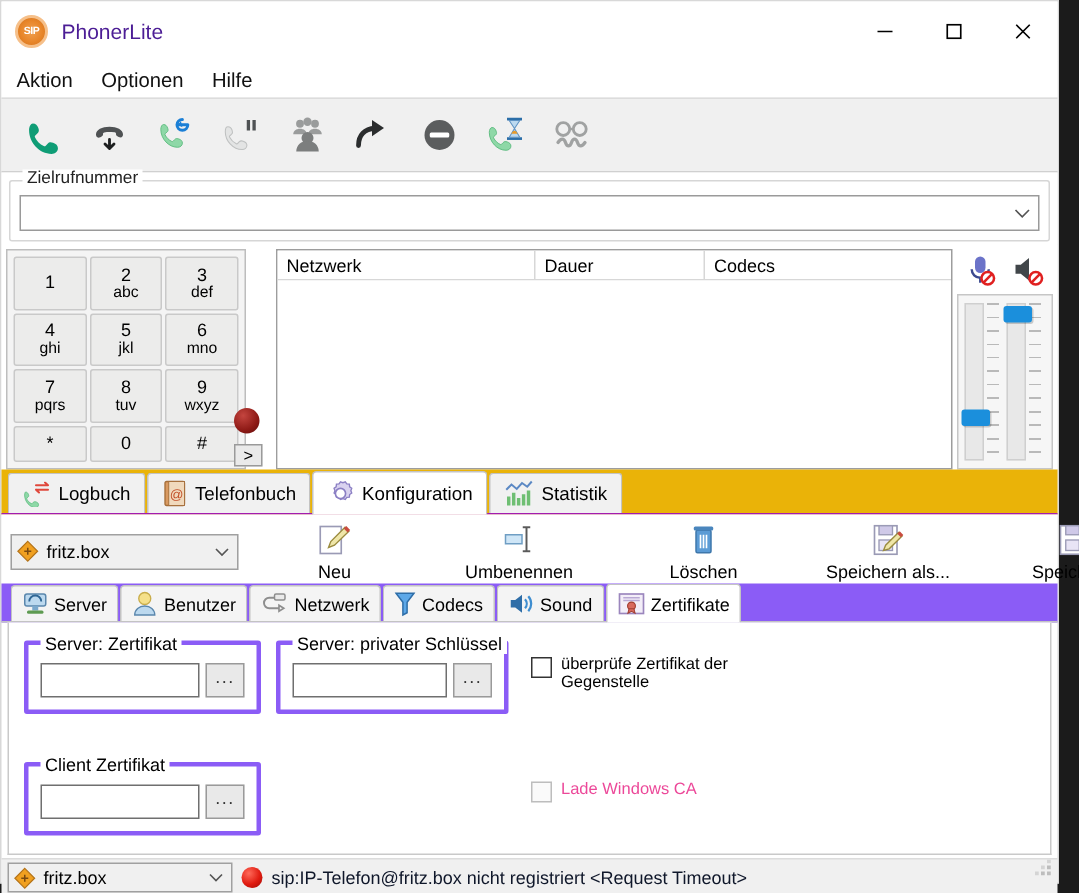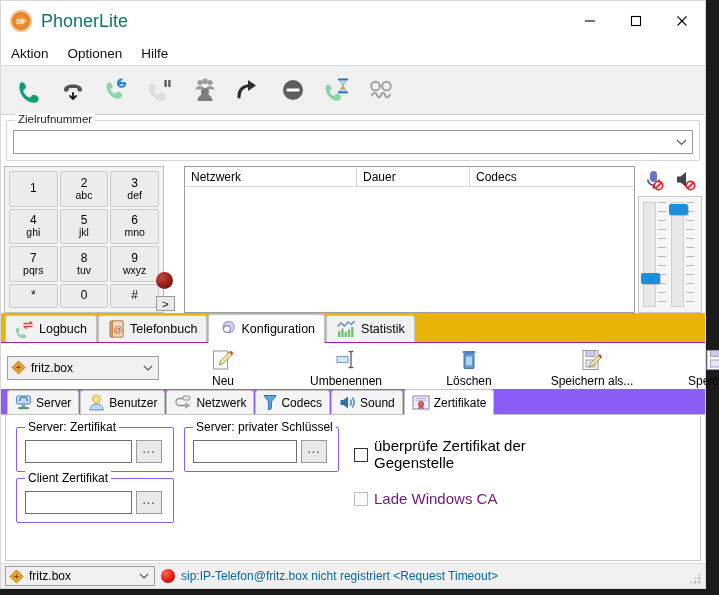--- a/index.html
+++ b/index.html
@@ -43,22 +43,22 @@
     position: absolute;
     left: 0; right: 0; top: 50%;
     transform: translateY(-50%);
     text-align: center;
     font-size: 7px;
     font-weight: bold;
     color: #ffffff;
     letter-spacing: -0.3px;
   }
   .app-title {
-    font-size: 18px;
-    color: #0f766e;
+    font-size: 14px;
+    color: #4c1d95;
   }
   .win-controls {
     margin-left: auto;
     display: flex;
     height: 40px;
   }
   .win-btn {
     width: 46px; height: 40px;
     display: flex; align-items: center; justify-content: center;
     cursor: default;
@@ -343,21 +343,21 @@
     flex: 1;
     background: #ffffff;
     border: 1px solid #c9c9c9;
     border-top: none;
     margin: 0 4px 2px 4px;
     position: relative;
     padding: 12px 10px;
   }
   .cert-row { display: flex; align-items: flex-start; }
   .cert-gb {
-    border: 1px solid #8b5cf6;
+    border: 3px solid #8b5cf6;
     border-radius: 2px;
     position: relative;
     padding: 12px 8px 8px 8px;
   }
   .cert-gb > .gb-title {
     position: absolute;
     top: -8px; left: 8px;
     background: #ffffff;
     padding: 0 3px;
     font-size: 12px;
@@ -377,34 +377,34 @@
     align-items: center;
     justify-content: center;
     font-size: 12px;
     color: #333;
     cursor: default;
     letter-spacing: 1px;
     padding-bottom: 5px;
   }
   .cbrow {
     display: flex;
-    align-items: center;
+    align-items: flex-start;
     gap: 6px;
-    font-size: 15px;
+    font-size: 11px;
   }
   .cbox {
     width: 14px; height: 14px;
     border: 1px solid #333;
     background: #ffffff;
     flex: none;
     margin-top: 1px;
     cursor: default;
   }
   .cbox.disabled { border-color: #bdbdbd; background: #fafafa; }
-  .cbl.disabled { color: #701a75; }
+  .cbl.disabled { color: #ec4899; }
   
   .statusbar {
     height: 25px;
     display: flex;
     align-items: center;
     padding: 0 4px;
     background: #f0f0f0;
     border-top: 1px solid #dcdcdc;
     flex: none;
     gap: 6px;
@@ -418,21 +418,21 @@
     padding: 0 3px;
     font-size: 12px;
     flex: none;
   }
   .status-led {
     width: 14px; height: 14px;
     border-radius: 50%;
     background: radial-gradient(circle at 35% 30%, #ff6a5a 0%, #e01b10 55%, #9e0a05 100%);
     flex: none;
   }
-  .status-text { font-size: 12px; color: #0369a1; white-space: nowrap; }
+  .status-text { font-size: 12px; color: #0f172a; white-space: nowrap; }
   .grip {
     position: absolute;
     right: 3px; bottom: 3px;
     width: 12px; height: 12px;
   }
   .nodrop { position: relative; display: inline-block; }
 </style>
 </head>
 <body>
 
@@ -819,21 +819,21 @@
           <div class="txtfield" style="width:104px;"></div>
           <div class="dots-btn">...</div>
         </div>
       </div>
       <div class="cbrow" style="margin-left:15px;margin-top:10px;width:175px;">
         <div class="cbox"></div>
         <span class="cbl">überprüfe Zertifikat der Gegenstelle</span>
       </div>
     </div>
 
-    <div class="cert-row" style="margin-top:6px;">
+    <div class="cert-row" style="margin-top:32px;">
       <div class="cert-gb" style="width:158px;">
         <span class="gb-title">Client Zertifikat</span>
         <div class="field-row">
           <div class="txtfield" style="width:107px;"></div>
           <div class="dots-btn">...</div>
         </div>
       </div>
       <div class="cbrow" style="margin-left:180px;margin-top:12px;">
         <div class="cbox disabled"></div>
         <span class="cbl disabled">Lade Windows CA</span>

